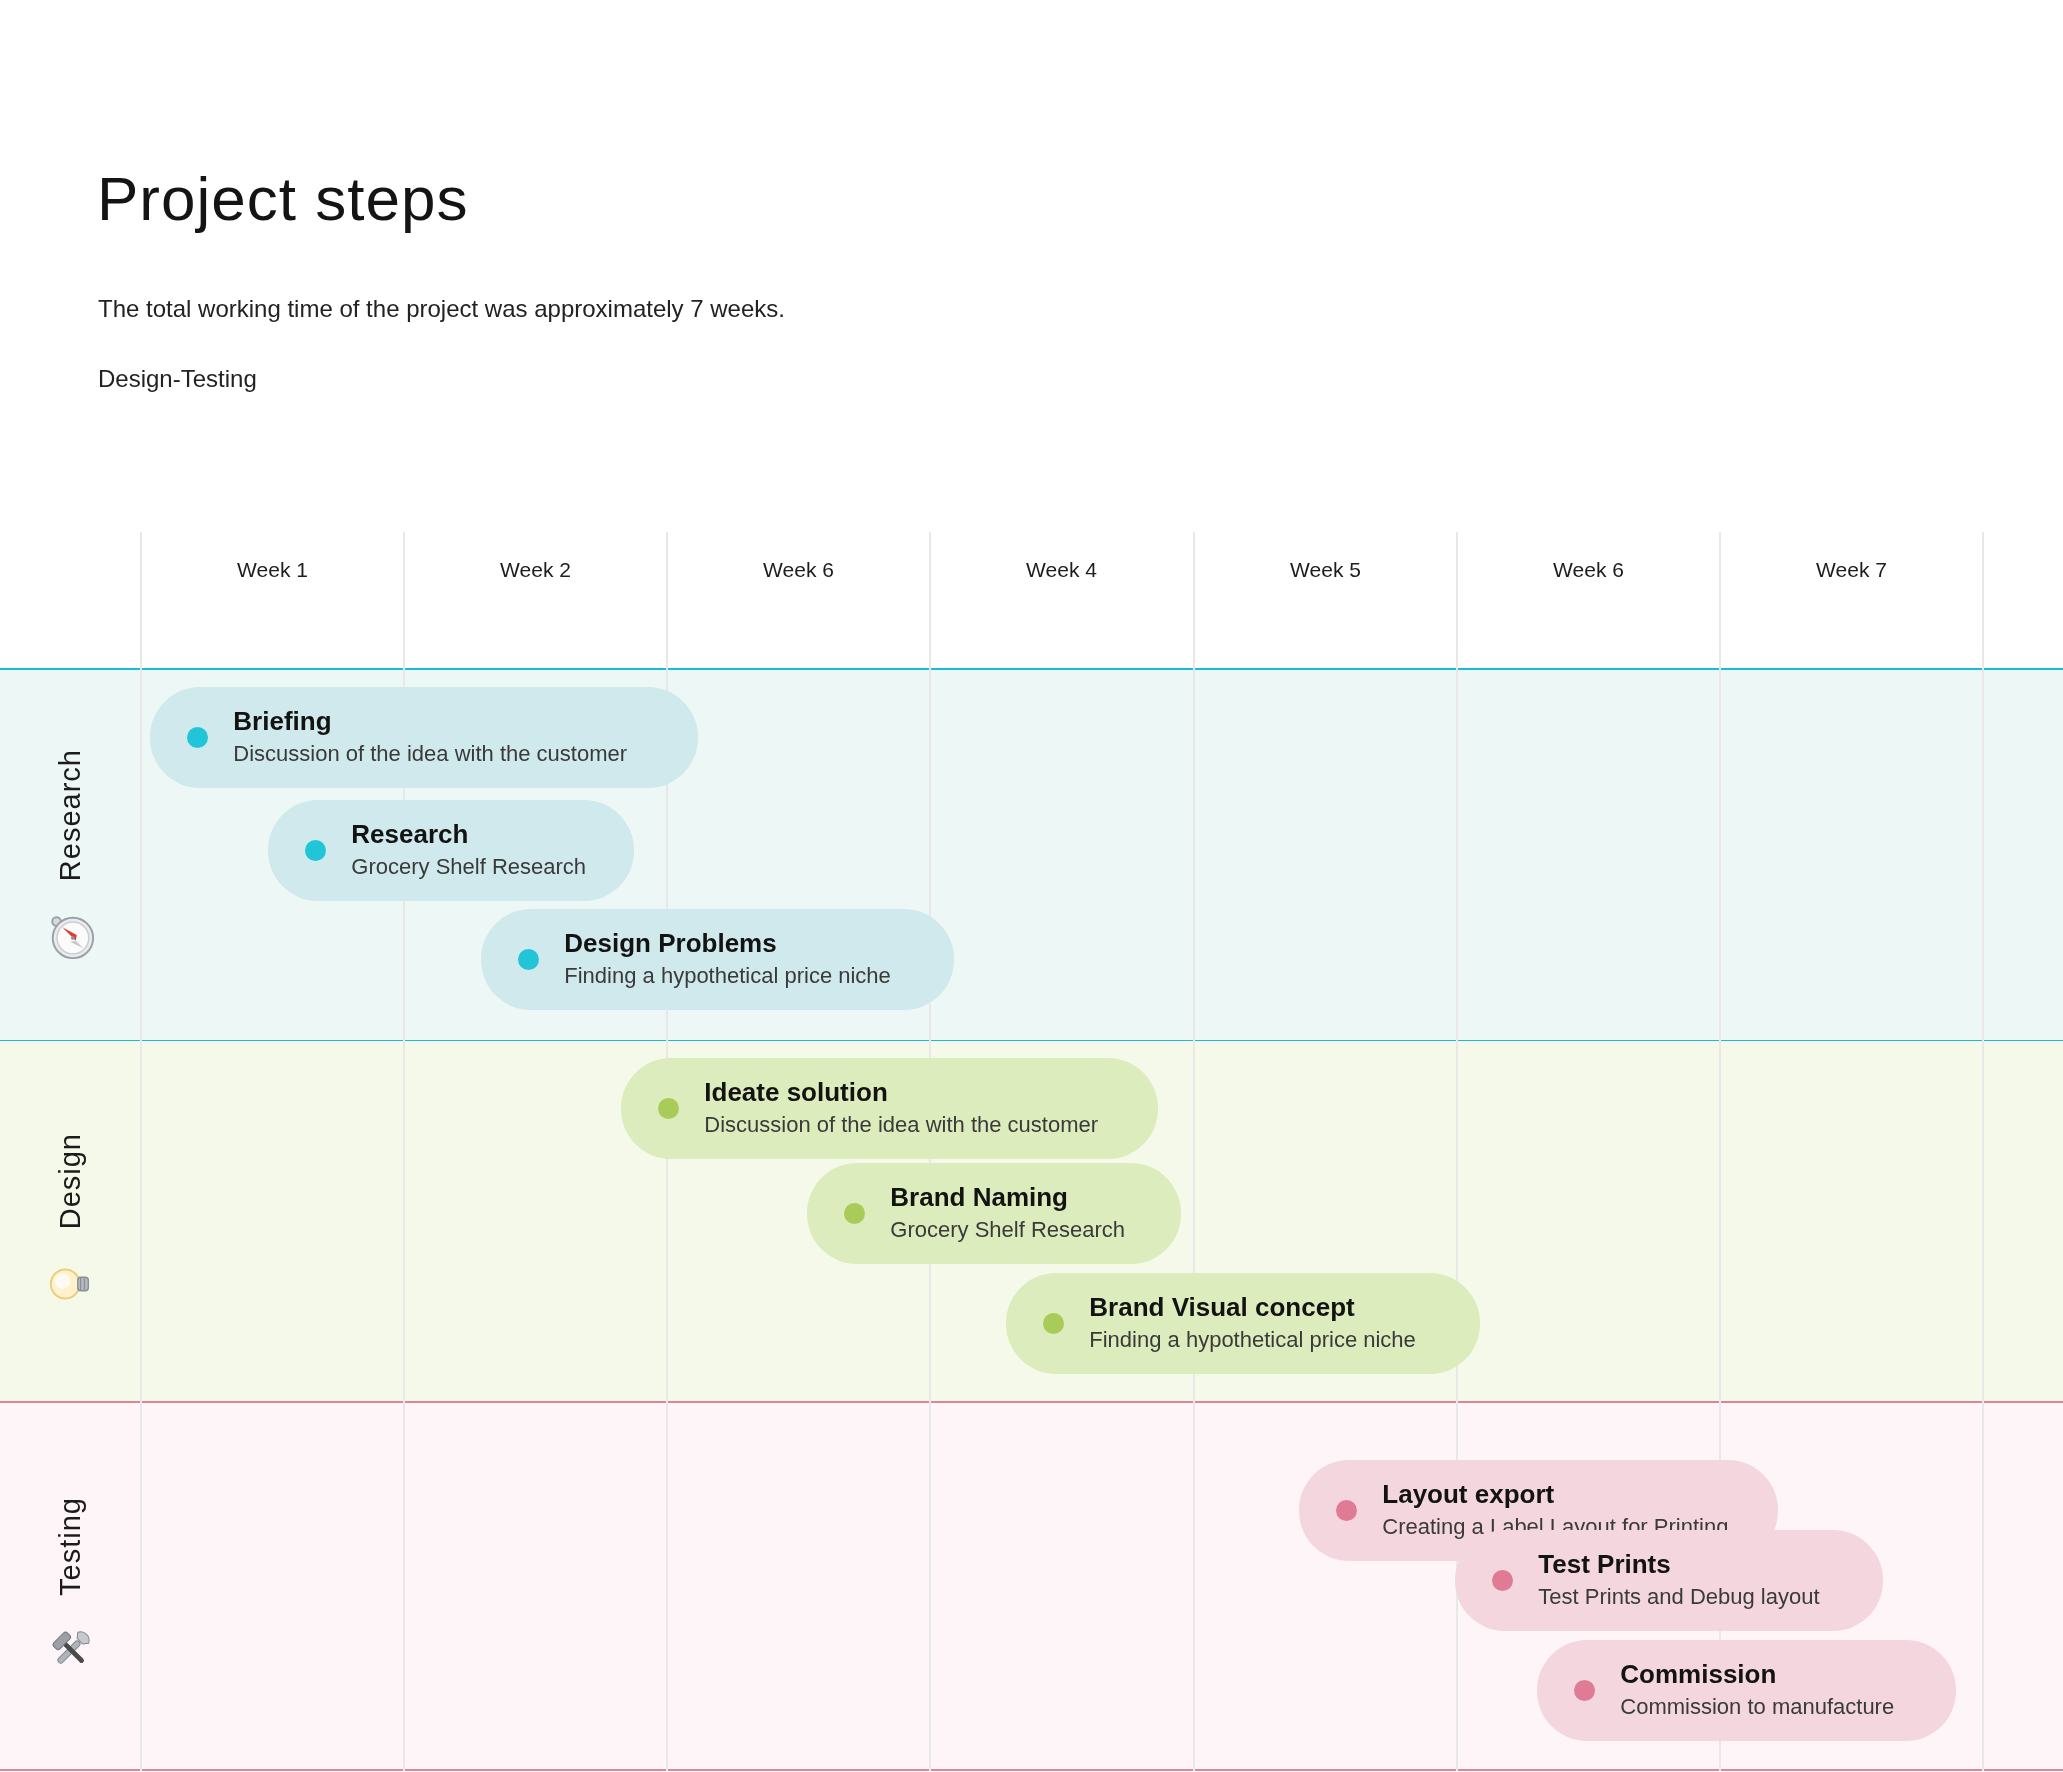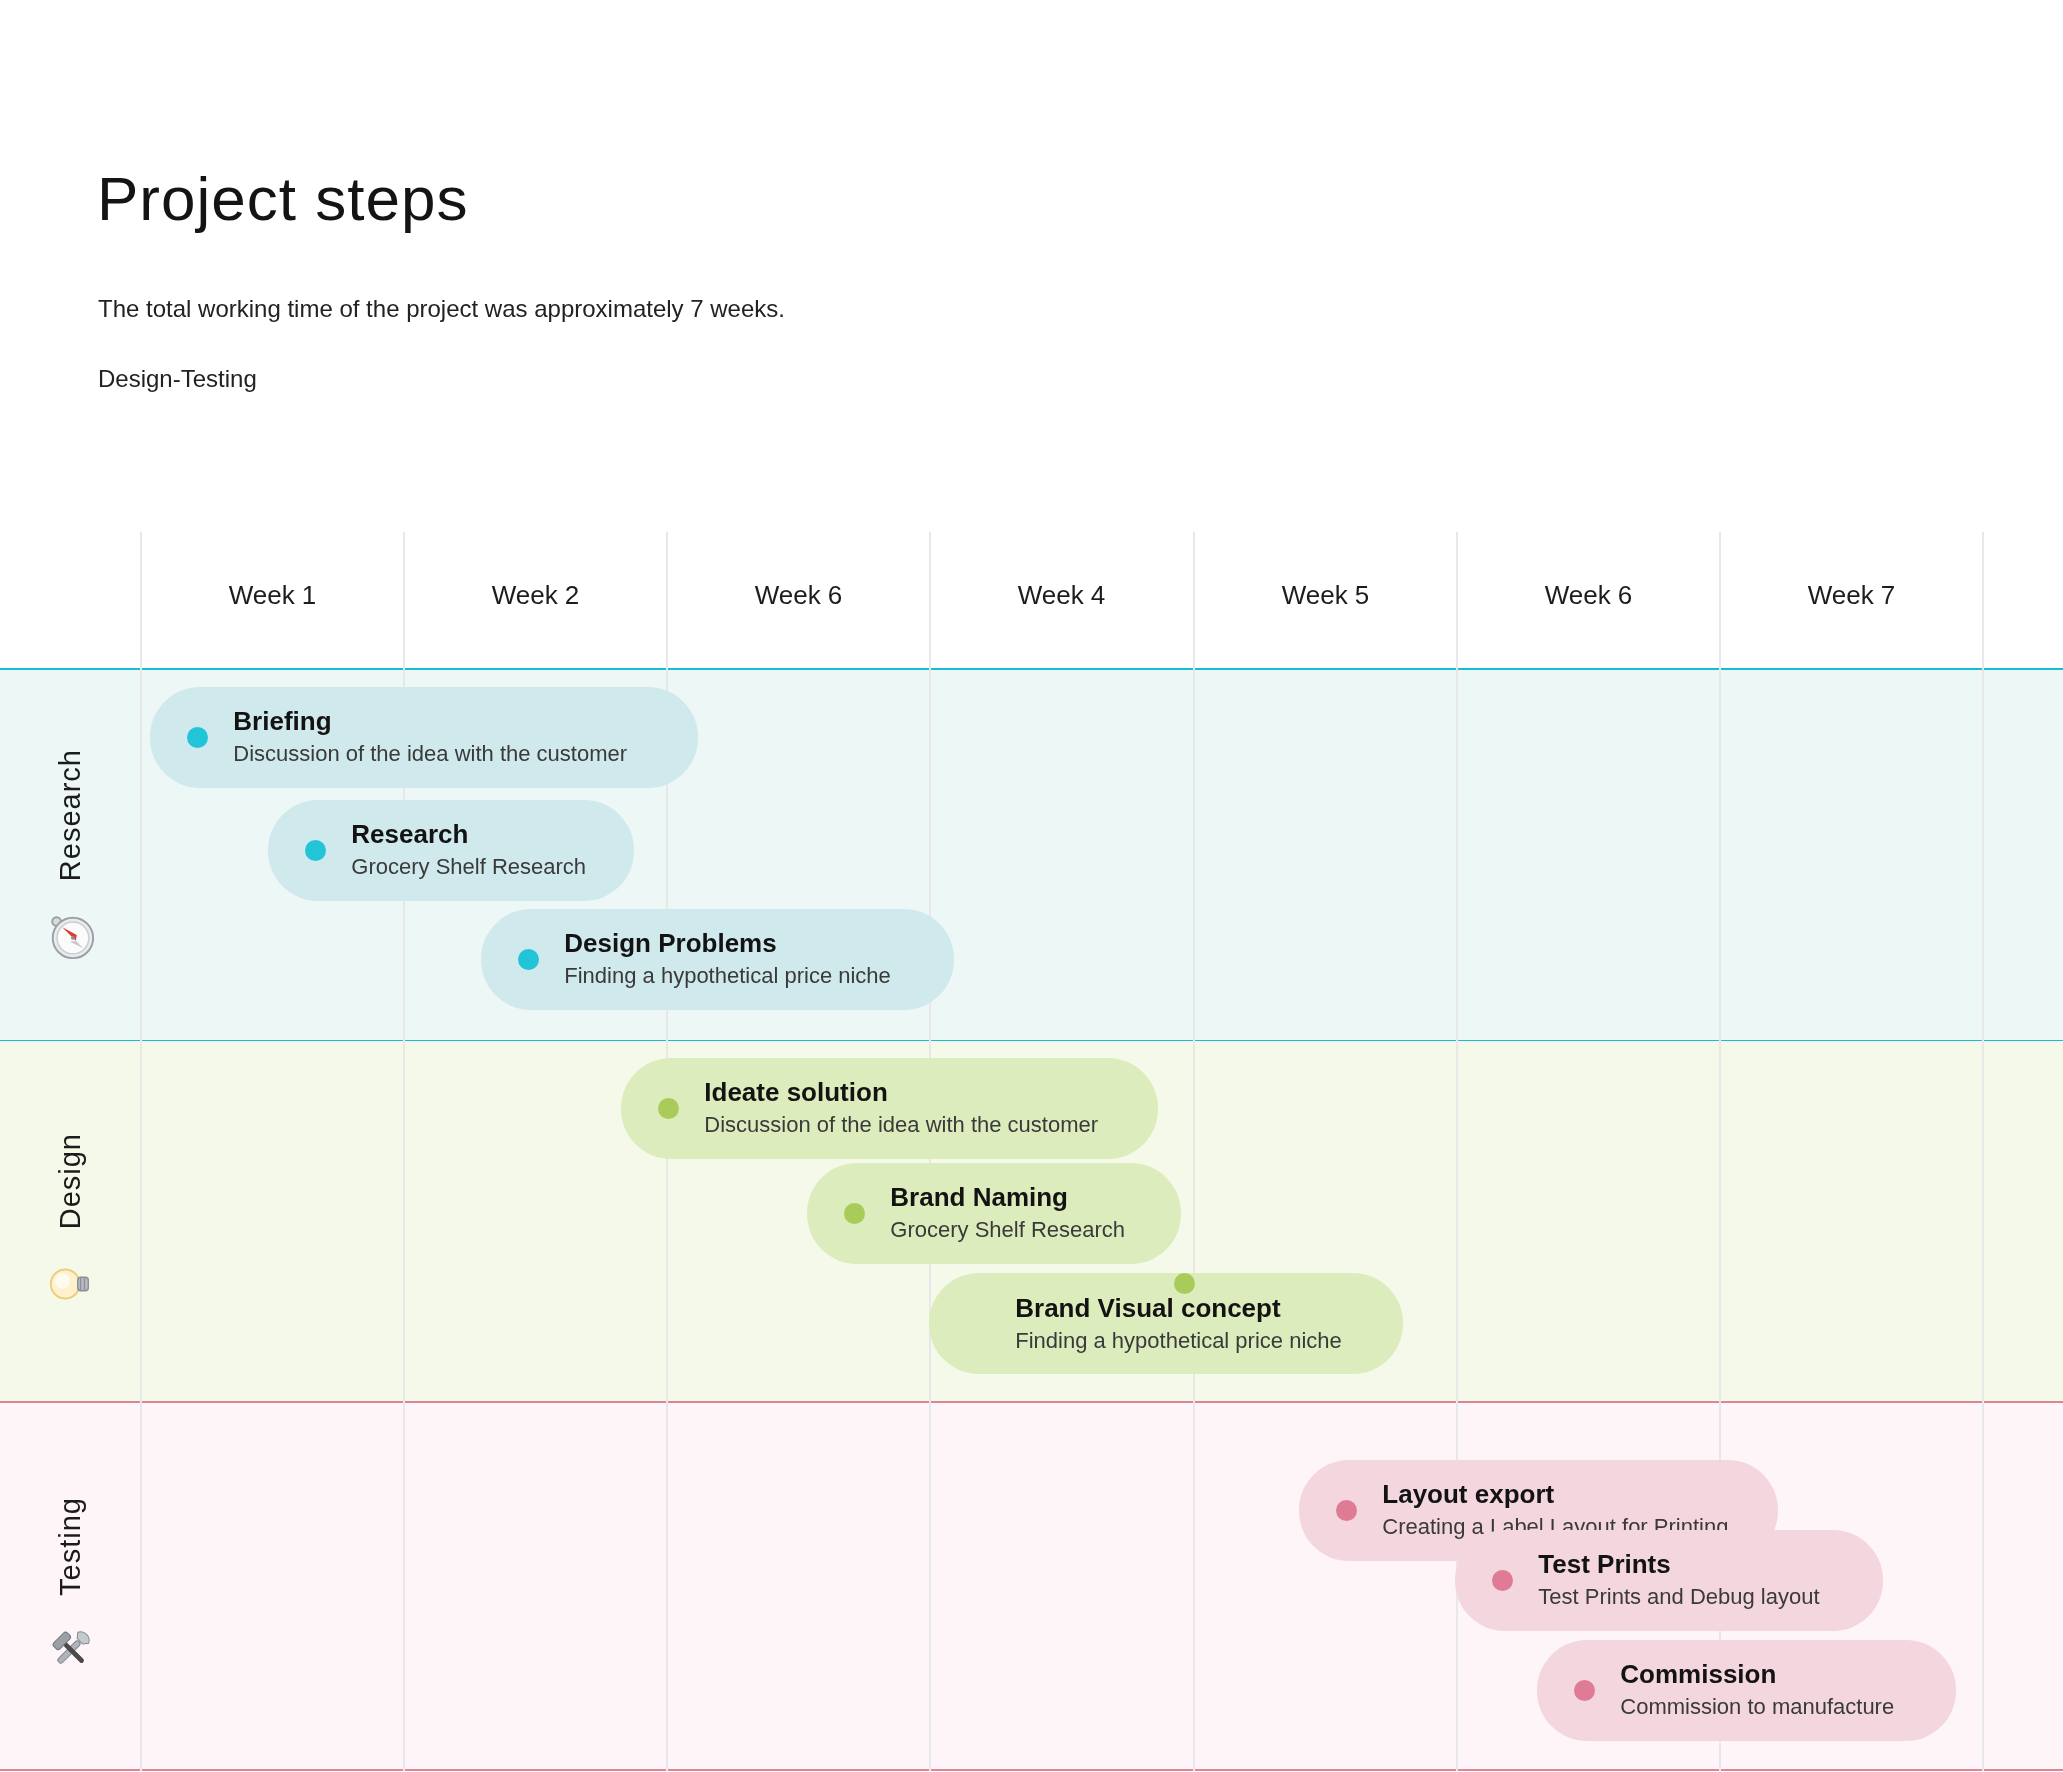--- a/index.html
+++ b/index.html
@@ -13,22 +13,22 @@
     letter-spacing:1px;color:#141414;
   }
   .page-subtitle{
     position:absolute;left:98px;top:291px;font-size:24px;line-height:35px;color:#222222;
   }
   
   .vline{position:absolute;top:532px;height:1239px;width:1.9px;background:#e8e8e8;}
   .vl0{left:140px}.vl1{left:403px}.vl2{left:666px}.vl3{left:929px}
   .vl4{left:1193px}.vl5{left:1456px}.vl6{left:1719px}.vl7{left:1982px}
   .week{
-    position:absolute;top:580px;width:263px;text-align:center;
-    font-size:26px;color:#1d1d1d;
+    position:absolute;top:558px;width:263px;text-align:center;
+    font-size:21px;color:#1d1d1d;
   }
   .wk0{left:141px}.wk1{left:404px}.wk2{left:667px}.wk3{left:930px}
   .wk4{left:1194px}.wk5{left:1457px}.wk6{left:1720px}
   
   .band{position:absolute;left:0;width:2063px;box-sizing:border-box;}
   .band-research{top:668px;height:374px;background:#edf7f6;
     border-top:2.9px solid #18bdd3;border-bottom:2.9px solid #18bdd3;}
   .band-design{top:1041px;height:360px;background:#f5f9ea;}
   .band-testing{top:1401px;height:370px;background:#fdf5f7;
     border-top:2.9px solid #df8399;border-bottom:2.9px solid #df8399;}
@@ -59,21 +59,21 @@
   .pill-research .dot{background:#22c5d8;}
   .pill-design{background:#dcecbc;align-items:center;}
   .pill-design .dot{background:#a9cb59;}
   .pill-testing{background:#f3d6de;}
   .pill-testing .dot{background:#e07b96;}
   .p1{left:150px;top:687px;width:548px;}
   .p2{left:268px;top:800px;width:366px;}
   .p3{left:481px;top:909px;width:473px;}
   .p4{left:621px;top:1058px;width:537px;}
   .p5{left:807px;top:1163px;width:374px;}
-  .p6{left:929px;top:1273px;width:474px;flex-direction:column;}
+  .p6{left:1006px;top:1273px;width:474px;}
   .p7{left:1299px;top:1422px;width:479px;margin-top:38px;}
   .p8{left:1455px;top:1530px;width:428px;}
   .p9{left:1537px;top:1640px;width:419px;}
 </style>
 </head>
 <body>
 
 <div class="canvas">
 
   <div class="page-title">Project steps</div>

